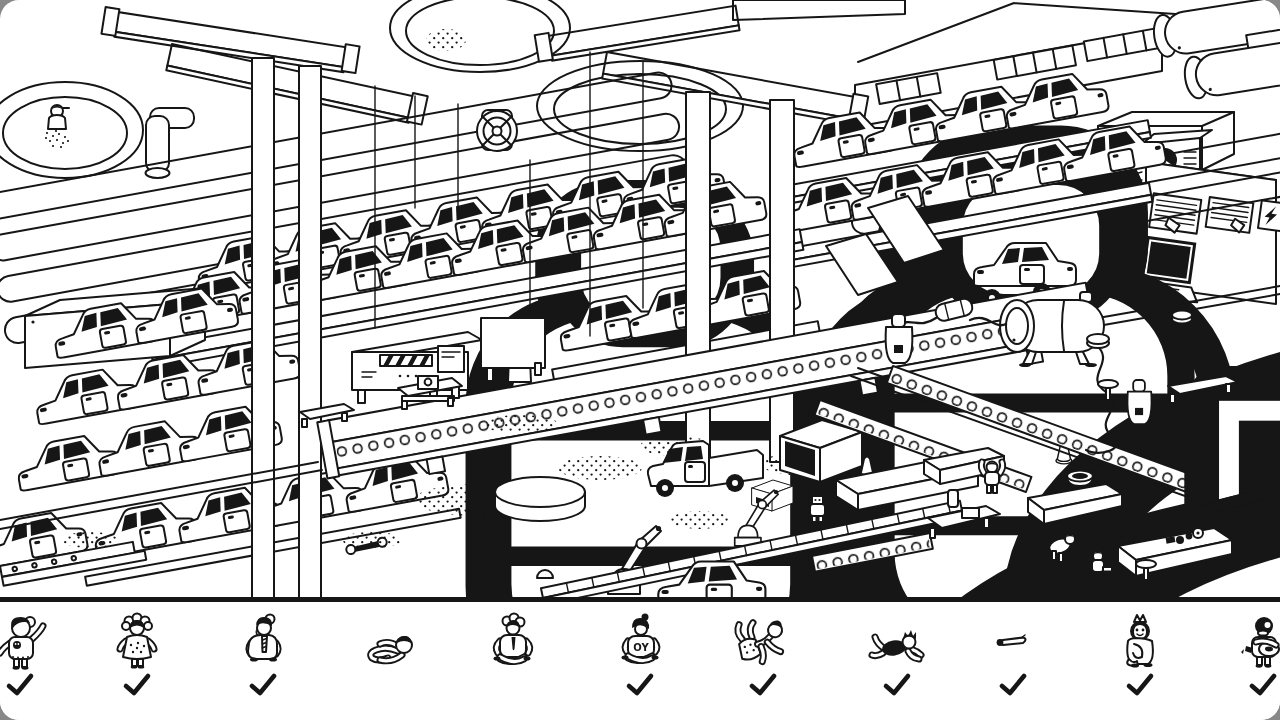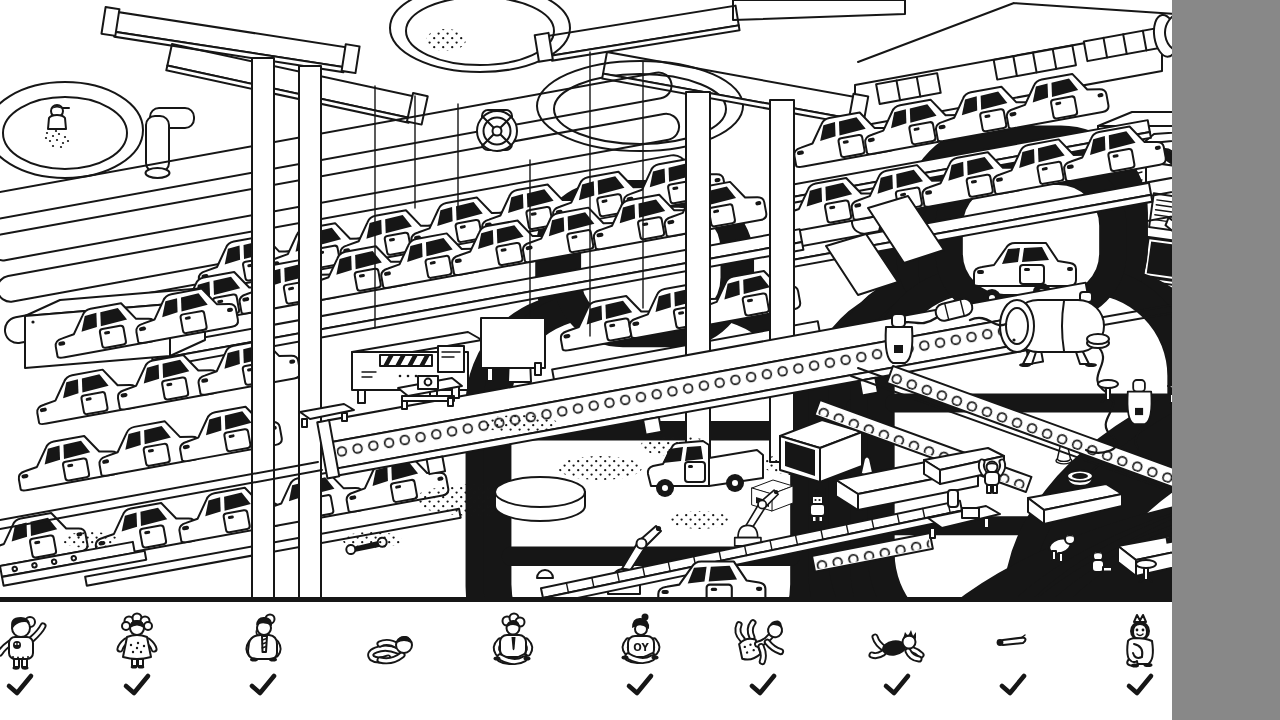--- a/index.html
+++ b/index.html
@@ -1,17 +1,17 @@
 <!DOCTYPE html>
 <html><head>
 <meta charset="utf-8">
 <style>
   html,body{margin:0;padding:0;background:#888;}
-  .stage{position:relative;width:1172px;height:720px;background:#fff;overflow:hidden;
-         font-family:"DejaVu Sans",sans-serif;}
+  .stage{position:relative;width:1280px;height:720px;background:#fff;overflow:hidden;
+         font-family:"DejaVu Sans",sans-serif;border-radius:19px;}
   .scene{position:absolute;top:0;left:0;}
   
   svg .o{fill:#fff;stroke:#161616;stroke-width:2;stroke-linejoin:round;stroke-linecap:round;}
   svg .k{fill:#161616;stroke:none;}
   svg .ln{fill:none;stroke:#161616;stroke-width:2;stroke-linejoin:round;stroke-linecap:round;}
   svg .thin{stroke-width:1.4;}
   svg .t1{stroke:#161616;stroke-width:7;stroke-linecap:round;fill:none;}
   svg .t2{stroke:#fff;stroke-width:3.2;stroke-linecap:round;fill:none;}
   .targets-bar{position:absolute;left:0;top:602px;width:1280px;height:118px;background:#fff;}
   .slot{position:absolute;top:10px;width:90px;height:104px;display:flex;flex-direction:column;

